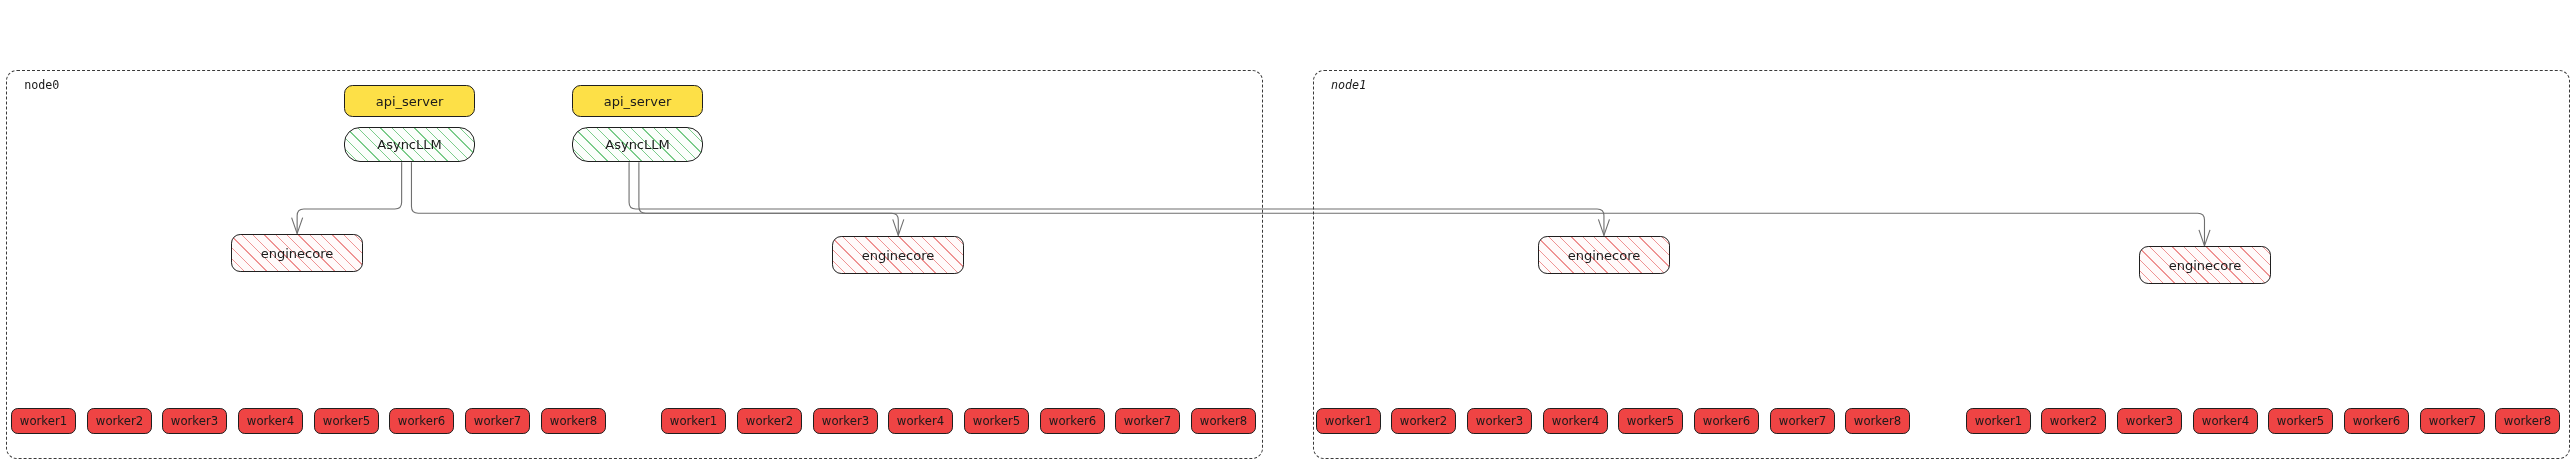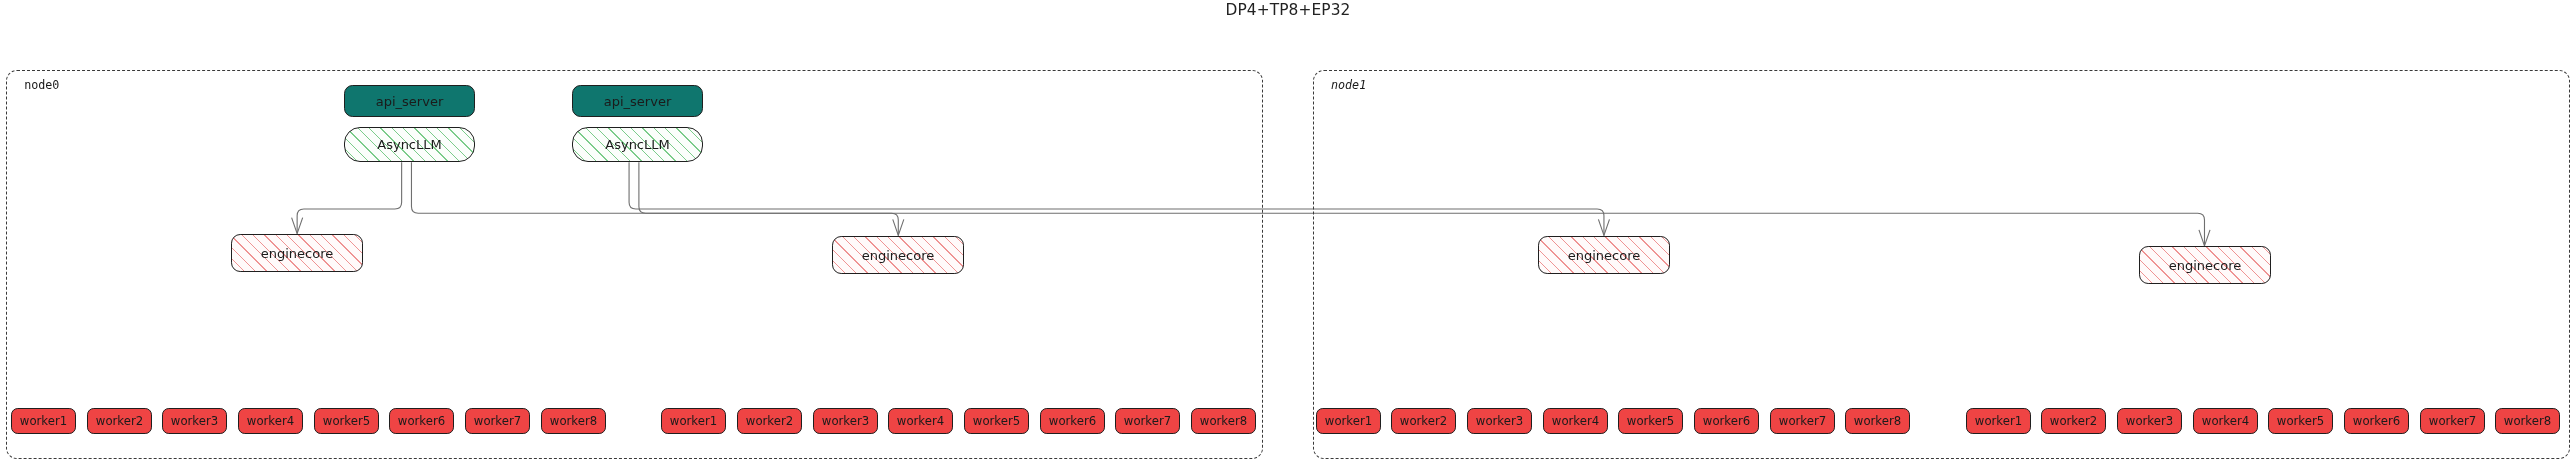--- a/index.html
+++ b/index.html
@@ -54,21 +54,21 @@
     border-radius: 8px;
     display: flex;
     align-items: center;
     justify-content: center;
     font-size: 13px;
     color: #1b1b1b;
     background: #ffffff;
     white-space: nowrap;
   }
   .node.api {
-    background: #0f766e;
+    background: #fde047;
     border-radius: 8.6px;
   }
   .node.asyncllm {
     background-color: #fbfefb;
     background-image: repeating-linear-gradient(
         45deg,
         rgba(116, 201, 132, 0.95) 0px,
         rgba(116, 201, 132, 0.95) 0.9px,
         rgba(255, 255, 255, 0) 0.9px,
         rgba(255, 255, 255, 0) 8px);
@@ -107,21 +107,20 @@
     fill: none;
     stroke: #6f6f6f;
     stroke-width: 1.8;
   }
 </style>
 </head>
 <body>
 
 <div id="root">
 
-  <div id="title">DP4+TP8+EP32</div>
 
   <svg id="edges" viewBox="0 0 4188 763" xmlns="http://www.w3.org/2000/svg">
       <path d="M 652 264 L 652 329 Q 652 340 641 340 L 493 340 Q 482 340 482 351 L 482 380" class="edge-path"></path>
       <path d="M 473 354 L 482 380 L 491 354" class="edge-head"></path>
       <path d="M 668 264 L 668 336 Q 668 347 679 347 L 1449 347 Q 1460 347 1460 358 L 1460 383" class="edge-path"></path>
       <path d="M 1451 357 L 1460 383 L 1469 357" class="edge-head"></path>
       <path d="M 1022 264 L 1022 329 Q 1022 340 1033 340 L 2597 340 Q 2608 340 2608 351 L 2608 383" class="edge-path"></path>
       <path d="M 2599 357 L 2608 383 L 2617 357" class="edge-head"></path>
       <path d="M 1038 264 L 1038 336 Q 1038 347 1049 347 L 3574 347 Q 3585 347 3585 358 L 3585 400" class="edge-path"></path>
       <path d="M 3576 374 L 3585 400 L 3594 374" class="edge-head"></path>

